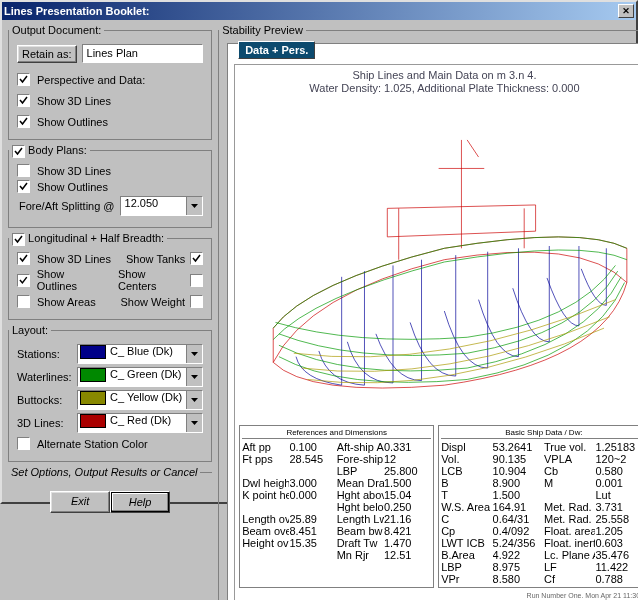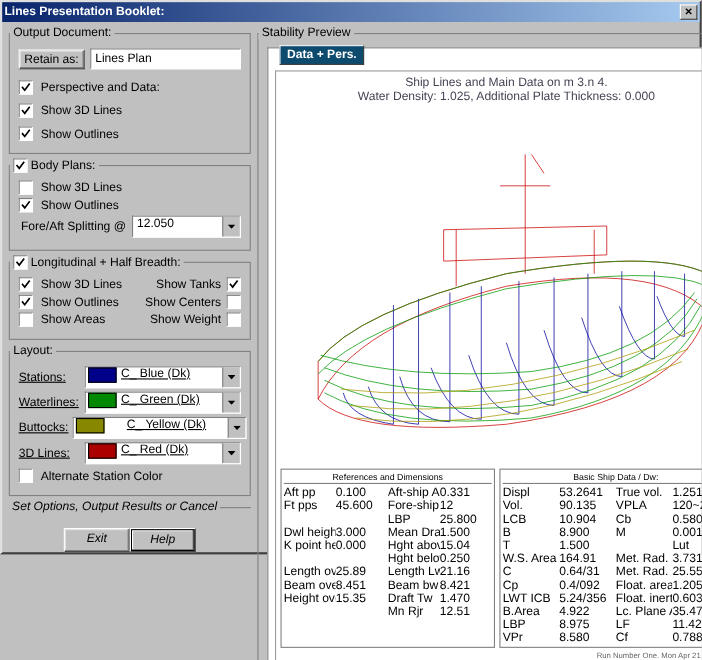--- a/index.html
+++ b/index.html
@@ -26,21 +26,21 @@
 .btn { border: 1px solid; border-color: #fff #404040 #404040 #fff; background: #c0c0c0; padding: 3px 14px; cursor: default; min-width: 60px; text-align: center; box-shadow: inset -1px -1px 0 #808080, inset 1px 1px 0 #dfdfdf;}
 .btn.default { box-shadow: inset 0 0 0 1px #000, inset -2px -2px 0 #808080, inset 2px 2px 0 #fff; padding:4px 14px;}
 
 .textin { border: 1px solid; border-color: #808080 #fff #fff #808080; background: #fff; padding: 2px 4px; height: 19px; }
 .combo { display: flex; border: 1px solid; border-color: #808080 #fff #fff #808080; background: #fff; height: 20px; }
 .combo .val { flex: 1; padding: 0 4px; white-space: nowrap; }
 .combo .swatch { width: 26px; height: 14px; margin-left: 2px; border:1px solid #000;}
 .combo .arrow { width: 16px; height: 100%; background: #c0c0c0; border-left: 1px solid #808080; display: flex; align-items: center; justify-content: center; }
 .combo .arrow svg { width:7px; height:4px;}
 
-.layout-row { display: flex; align-items: center; margin: 3px 0; gap: 4px; text-decoration: underline;}
+.layout-row { display: flex; align-items: center; margin: 3px 0; gap: 4px;}
 .layout-row > .lbl2 { width: 56px; }
 
 .btnrow { display: flex; justify-content: center; padding: 6px 0 2px 0;}
 
 .preview-area { border: 1px solid; border-color: #808080 #fff #fff #808080; background: #fff; flex: 1; padding: 6px; display: flex; flex-direction: column; position:relative; margin:4px 0;}
 .preview-header { position:absolute; top:-3px; left:10px; background:#0c4a6e; color:#fff; font-weight:bold; padding:2px 6px; border:1px solid; border-color:#fff #404040 #404040 #fff;}
 .preview-body { flex:1; border:1px solid #999; margin-top:14px; display:flex; flex-direction:column; padding:4px; gap:4px; overflow:hidden;}
 .ship-title { text-align:center; font-size:9px; line-height:1.2; color:#445;}
 .ship-canvas { flex:1; position:relative;}
 .ship-canvas svg { width:100%; height:100%;}
@@ -195,21 +195,21 @@
             <span class="val">C_ Green (Dk)</span>
             <span class="arrow">
                 <svg viewBox="0 0 7 4">
                   <path d="M0 0 L7 0 L3.5 4 Z" fill="#000"></path>
                 </svg>
               </span>
           </div>
         </div>
         <div class="layout-row">
           <span class="lbl2">Buttocks:</span>
-          <div class="combo" style="flex:1;gap:16px;">
+          <div class="combo" style="flex:1;">
             <span class="swatch" style="background:#888800"></span>
             <span class="val">C_ Yellow (Dk)</span>
             <span class="arrow">
                 <svg viewBox="0 0 7 4">
                   <path d="M0 0 L7 0 L3.5 4 Z" fill="#000"></path>
                 </svg>
               </span>
           </div>
         </div>
         <div class="layout-row">
@@ -297,21 +297,21 @@
                 <div class="thead">References and Dimensions</div>
                 <div id="tbl1body">
                     <div class="trow">
                       <span>Aft pp</span>
                       <span>0.100</span>
                       <span>Aft-ship AP</span>
                       <span>0.331</span>
                     </div>
                     <div class="trow">
                       <span>Ft pps</span>
-                      <span>45.600</span>
+                      <span>28.545</span>
                       <span>Fore-ship FP</span>
                       <span>12</span>
                     </div>
                     <div class="trow">
                       <span></span>
                       <span></span>
                       <span>LBP</span>
                       <span>25.800</span>
                     </div>
                     <div class="trow">

